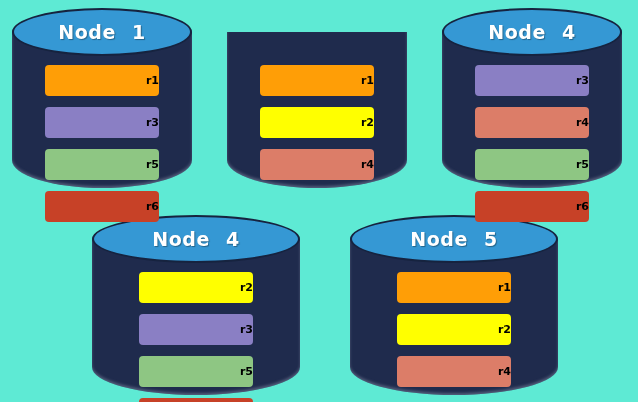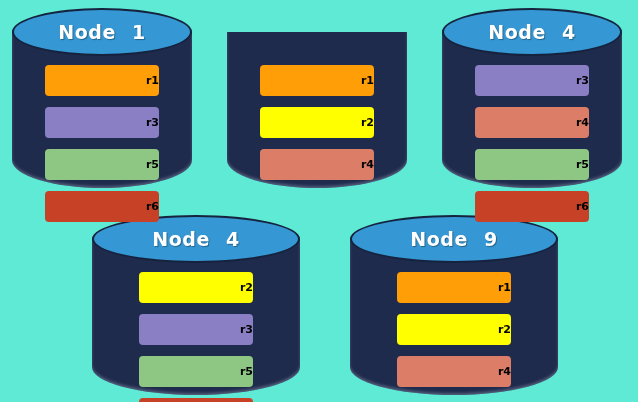--- a/index.html
+++ b/index.html
@@ -125,21 +125,21 @@
             <span>r5</span>
           </div>
           <div class="bar" style="background: rgb(199, 65, 39);">
             <span>r6</span>
           </div>
         </div>
   </div>
       <div class="node">
     <div class="cyl-body"></div>
     <div class="cyl-top">
-      <span class="node-title">Node 9</span>
+      <span class="node-title">Node 5</span>
     </div>
     <div class="bars">
           <div class="bar" style="background: rgb(255, 158, 6);">
             <span>r1</span>
           </div>
           <div class="bar" style="background: rgb(255, 255, 0);">
             <span>r2</span>
           </div>
           <div class="bar" style="background: rgb(220, 125, 104);">
             <span>r4</span>

